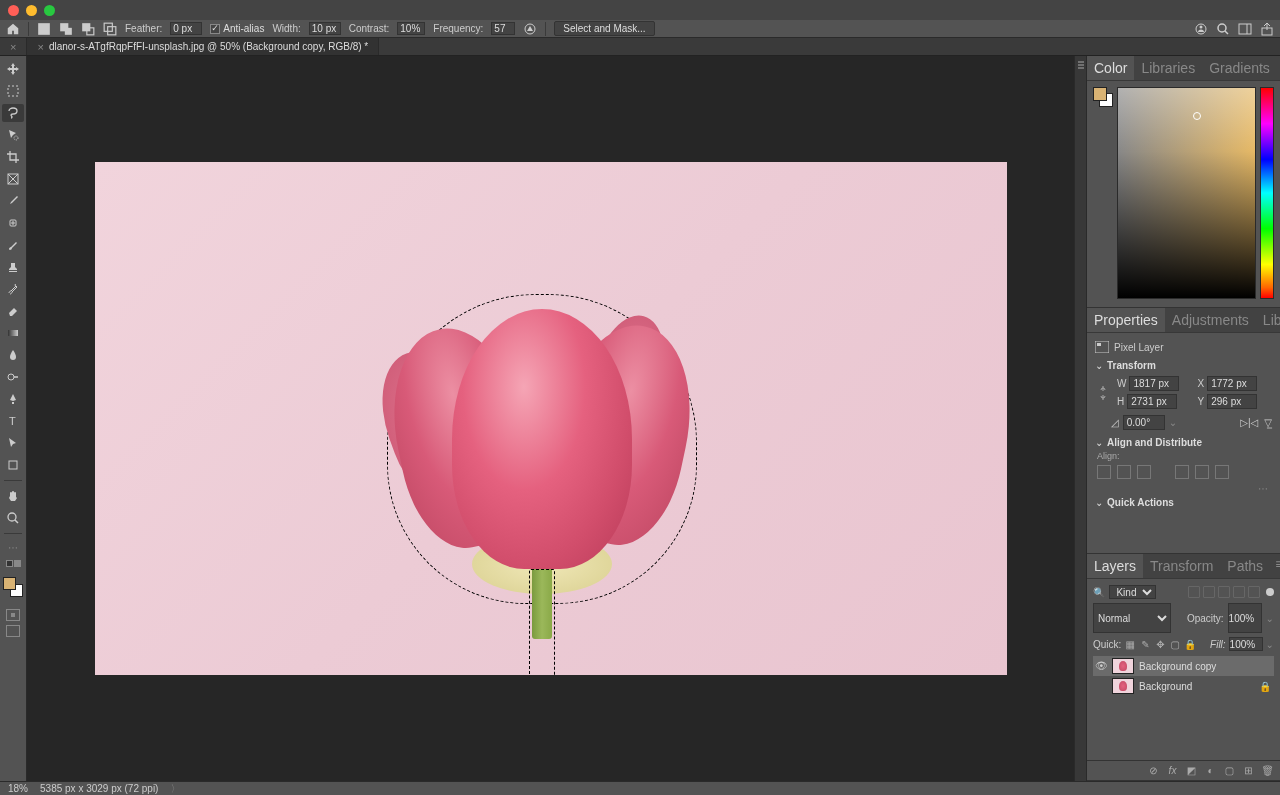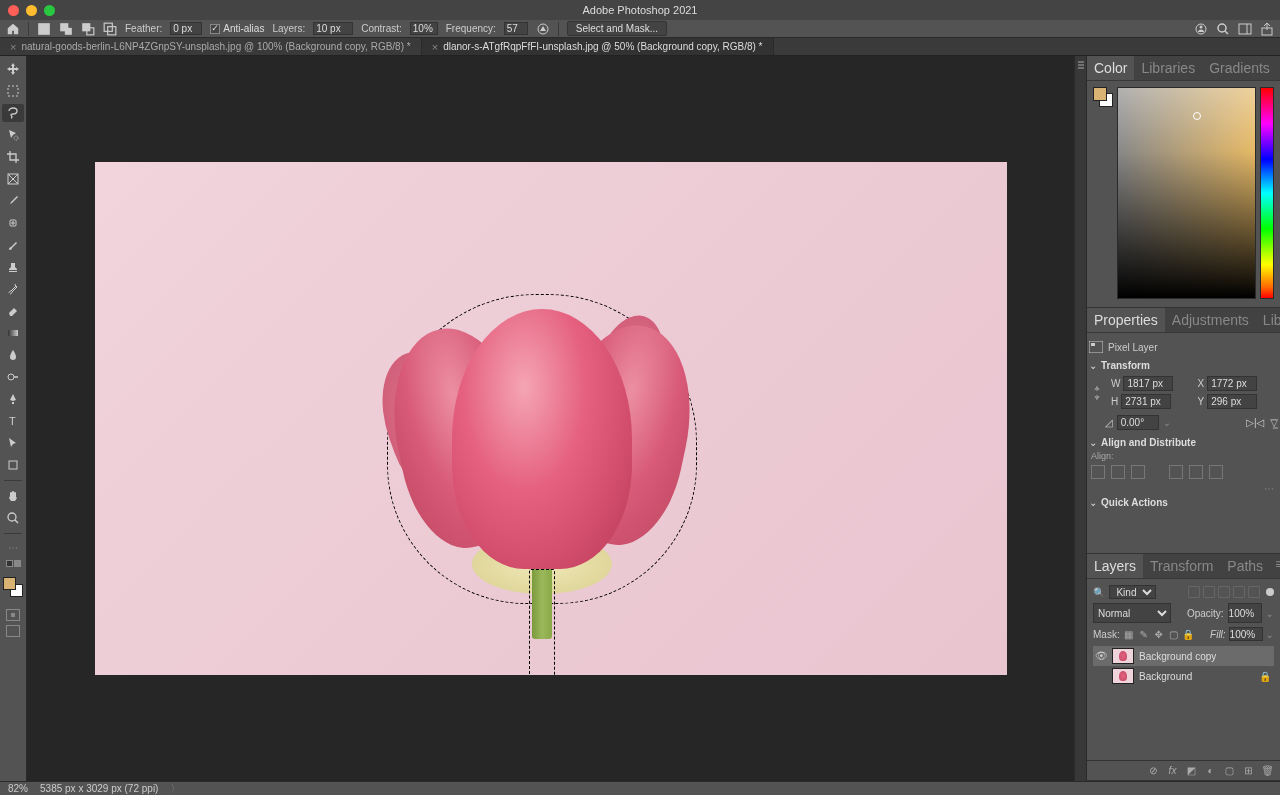--- a/index.html
+++ b/index.html
@@ -78,21 +78,21 @@
 .color-body { padding:6px 6px 8px; display:flex; gap:4px;}
 .mini-swatches { position:relative; width:20px; height:20px; flex-shrink:0;}
 .mini-fg { width:14px; height:14px; background:#d9b374; border:1px solid #222; position:absolute; top:0; left:0; z-index:2;}
 .mini-bg { width:14px; height:14px; background:#fff; border:1px solid #222; position:absolute; bottom:0; right:0;}
 .color-field { flex:1; height:212px; background:linear-gradient(to right,#888 0%, #e6b966 100%); position:relative; border:1px solid #2a2a2a;}
 .color-field::after { content:""; position:absolute; inset:0; background:linear-gradient(to bottom, rgba(255,255,255,0.35) 0%, rgba(0,0,0,0) 30%, #000 100%);}
 .color-cursor { width:8px; height:8px; border:1px solid #fff; border-radius:50%; position:absolute; top:24px; left:55%; z-index:2;}
 .hue-strip { width:14px; height:212px; background:linear-gradient(to bottom, #ff0000 0%, #ff00ff 17%, #0000ff 34%, #00ffff 50%, #00ff00 67%, #ffff00 84%, #ff6600 95%, #ff0000 100%); border:1px solid #2a2a2a;}
 
 
-.props-body { padding:4px 2px; font-size:10px; color:#ccc;}
+.props-body { padding:4px 8px; font-size:10px; color:#ccc;}
 .props-header { display:flex; align-items:center; gap:5px; padding:4px 0;}
 .props-header svg { fill:#ccc; width:14px; height:12px;}
 .section-header { display:flex; align-items:center; gap:4px; padding:3px 0; color:#ddd; font-size:10px;}
 .chev { width:8px; display:inline-block;}
 .transform-grid { display:grid; grid-template-columns: 16px 1fr 1fr; gap:3px 6px; align-items:center; padding:2px 0 4px;}
 .link-icon { grid-row:1/3; display:flex; align-items:center; justify-content:center;}
 .tf-field { display:flex; align-items:center; gap:3px;}
 .tf-field input { width:50px; background:#434343; border:1px solid #333; color:#ddd; font-size:10px; padding:1px 3px;}
 .angle-row { display:flex; align-items:center; gap:4px; padding:2px 0 4px 16px;}
 .angle-row input { width:42px; background:#434343; border:1px solid #333; color:#ddd; font-size:10px; padding:1px 3px;}
@@ -103,21 +103,21 @@
 
 
 .layers-body { padding:4px 6px; font-size:10px;}
 .layers-top { display:flex; align-items:center; gap:4px; padding:2px 0;}
 .layers-top .search { flex:0 0 auto; display:flex; align-items:center;}
 .layers-top select { background:#434343; border:1px solid #333; color:#ddd; font-size:10px; padding:0 2px; height:14px;}
 .filter-icons { margin-left:auto; display:flex; gap:3px; align-items:center;}
 .filter-icons .fi { width:12px; height:12px; border:1px solid #666; border-radius:1px;}
 .toggle-dot { width:8px; height:8px; border-radius:50%; background:#ccc; margin-left:3px;}
 .blend-row { display:flex; align-items:center; gap:4px; padding:2px 0;}
-.blend-row select, .blend-row input { background:#434343; border:1px solid #333; color:#ddd; font-size:10px; height:20px;}
+.blend-row select, .blend-row input { background:#434343; border:1px solid #333; color:#ddd; font-size:10px; height:30px;}
 .blend-row .opacity-lbl { margin-left:auto;}
 .blend-row .pct { width:34px;}
 .lock-row { display:flex; align-items:center; gap:3px; padding:2px 0;}
 .lock-row .li { width:12px; height:12px; display:flex; align-items:center; justify-content:center; color:#aaa;}
 .lock-row .fill-lbl { margin-left:auto;font-style:italic;}
 
 .layer-list { margin-top:3px;}
 .layer { display:flex; align-items:center; height:20px; gap:5px; padding:0 2px;}
 .layer.selected { background:#6b6b6b;}
 .eye { width:12px; height:12px; color:#ccc;}
@@ -138,21 +138,20 @@
 </style>
 </head>
 <body>
 
 <div class="mac-titlebar">
   <div class="traffic-lights">
     <div class="tl red"></div>
     <div class="tl yellow"></div>
     <div class="tl green"></div>
   </div>
-  <div class="app-title">Adobe Photoshop 2021</div>
 </div>
 
 <div class="top-bar">
   <span class="icon home-icon">
       <svg viewBox="0 0 16 16">
         <path d="M8 2l6 5v7H9v-4H7v4H2V7z"></path>
       </svg>
     </span>
   <span class="sep"></span>
   <span class="icon">
@@ -177,22 +176,22 @@
         <rect x="1" y="1" width="7" height="7" fill="none" stroke="#ccc"></rect>
         <rect x="4" y="4" width="7" height="7" fill="none" stroke="#ccc"></rect>
       </svg>
     </span>
   <span class="top-label">Feather:</span>
   <input class="top-input" style="width: 32px;" value="0 px">
   <span style="display:flex;align-items:center">
       <span class="checkbox checked"></span>
       <span>Anti-alias</span>
     </span>
-  <span class="top-label">Layers:</span>
-  <input class="top-input" style="width: 40px;" value="10 px">
+  <span class="top-label">Width:</span>
+  <input class="top-input" style="width: 32px;" value="10 px">
   <span class="top-label">Contrast:</span>
   <input class="top-input" style="width: 28px;" value="10%">
   <span class="top-label">Frequency:</span>
   <input class="top-input" style="width: 24px;" value="57">
   <span class="icon">
       <svg viewBox="0 0 14 14">
         <circle cx="7" cy="7" r="5" fill="none" stroke="#ccc"></circle>
         <path d="M4 9l3-5 3 5z" fill="#ccc"></path>
       </svg>
     </span>
@@ -223,21 +222,20 @@
           <rect x="2" y="6" width="10" height="7" fill="none" stroke="#ccc"></rect>
           <path d="M7 1v7M4 4l3-3 3 3" fill="none" stroke="#ccc"></path>
         </svg>
       </span>
   </div>
 </div>
 
 <div class="doc-tabs">
   <div class="doc-tab">
       <span class="close-x">×</span>
-      <span>natural-goods-berlin-L6NP4ZGnpSY-unsplash.jpg @ 100% (Background copy, RGB/8) *</span>
     </div>
   <div class="doc-tab active">
       <span class="close-x">×</span>
       <span>dlanor-s-ATgfRqpFfFI-unsplash.jpg @ 50% (Background copy, RGB/8) *</span>
     </div>
 </div>
 
 <div class="main">
 
   <div class="left-tools">
@@ -516,21 +514,21 @@
             <div class="toggle-dot"></div>
           </div>
         </div>
         <div class="blend-row">
           <select style="width:78px"><option>Normal</option></select>
           <span class="opacity-lbl">Opacity:</span>
           <input class="pct" value="100%" style="">
             <span style="color:#888">⌄</span>
         </div>
         <div class="lock-row">
-          <span>Mask:</span>
+          <span>Quick:</span>
           <span class="li">▦</span>
           <span class="li">✎</span>
           <span class="li">✥</span>
           <span class="li">▢</span>
           <span class="li">🔒</span>
           <span class="fill-lbl">Fill:</span>
           <input class="pct" style="width: 34px; background: rgb(67, 67, 67); border: 1px solid rgb(51, 51, 51); color: rgb(221, 221, 221); font-size: 10px; height: 14px;" value="100%">
             <span style="color:#888">⌄</span>
         </div>
         <div class="layer-list">
@@ -561,16 +559,16 @@
         <span class="lf">▢</span>
         <span class="lf">⊞</span>
         <span class="lf">🗑</span>
       </div>
     </div>
 
   </div>
 </div>
 
 <div class="status-bar">
-  <span>82%</span>
+  <span>18%</span>
   <span>5385 px x 3029 px (72 ppi)</span>
   <span class="chev2">〉</span>
 </div>
 
 </body></html>

